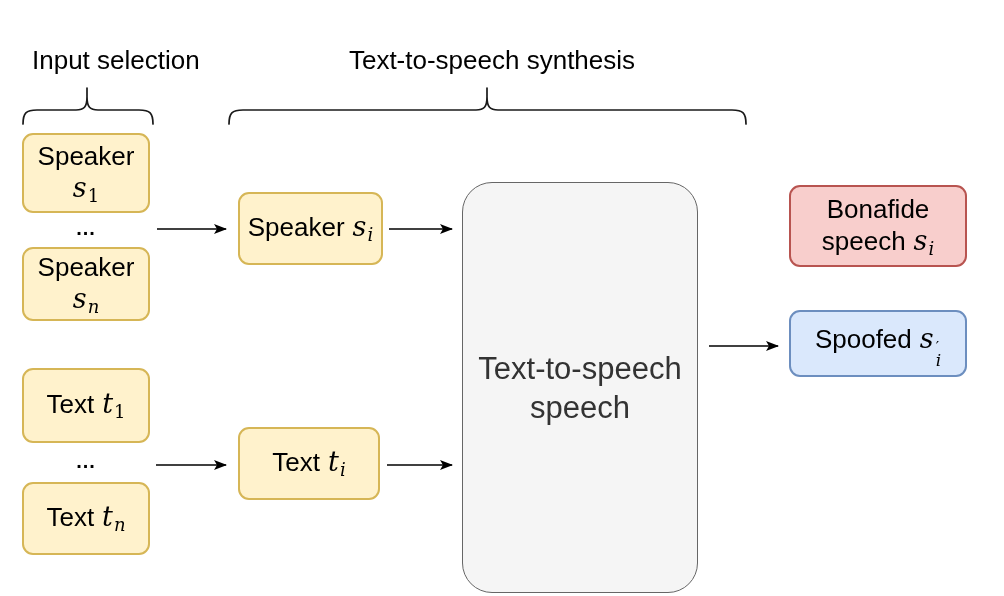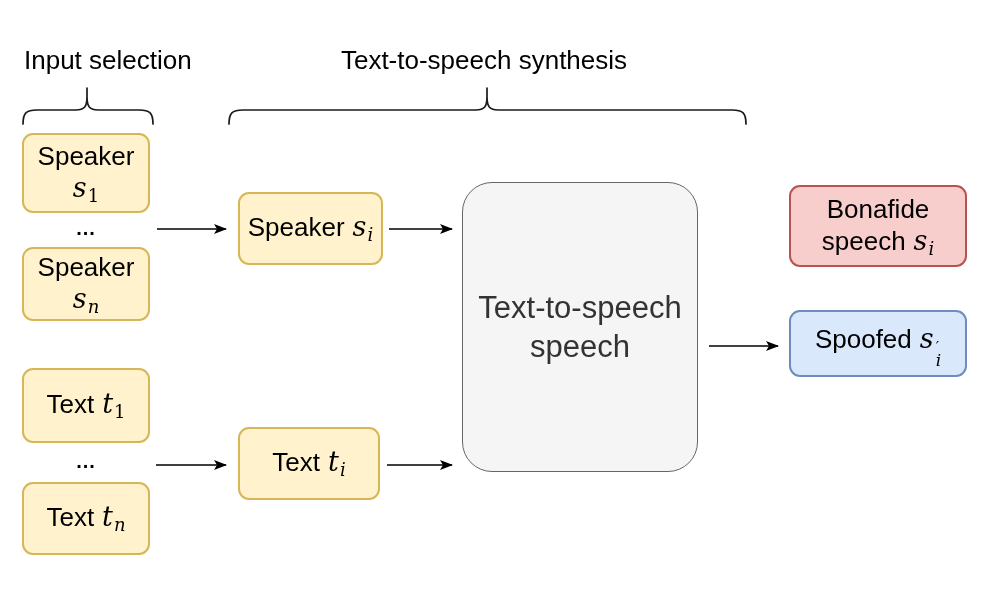--- a/index.html
+++ b/index.html
@@ -8,21 +8,21 @@
     --bonafide-fill:#F8CECC; --bonafide-border:#B85450;
     --spoofed-fill:#DAE8FC; --spoofed-border:#6C8EBF;
     --arrow:#000000;
   }
   html,body{margin:0;padding:0;background:#ffffff;}
   #canvas{
     position:relative;width:1004px;height:596px;background:#ffffff;
     font-family:"Liberation Sans",sans-serif;color:#000;overflow:hidden;
   }
   .section-label{
-    position:absolute;top:45px;font-size:26px;line-height:30px;color:#000;white-space:nowrap;
+    position:absolute;top:45px;font-size:26px;line-height:30px;color:#000;white-space:nowrap;margin-left:8px;
   }
   #lbl-input{left:24px;}
   #lbl-tts{left:234px;width:500px;text-align:center;}
   #connectors{position:absolute;left:0;top:0;width:1004px;height:596px;}
   .node{
     position:absolute;display:flex;flex-direction:column;align-items:center;justify-content:center;
     box-sizing:border-box;font-size:26px;line-height:32px;text-align:right;white-space:nowrap;
   }
   .yellow{background:var(--input-fill);border:2px solid var(--input-border);border-radius:11px;}
   .red{background:var(--bonafide-fill);border:2px solid var(--bonafide-border);border-radius:11px;}
@@ -112,21 +112,21 @@
   </div>
 
   <div class="node yellow" style="left:238px;top:427px;width:142px;height:73px;">
     <div class="row">
       <span>Text</span>
         <span class="mvar gap">t</span>
         <span class="msub it">i</span>
     </div>
   </div>
 
-  <div class="node model" style="left:462px;top:182px;width:236px;height:290px;">
+  <div class="node model" style="left:462px;top:182px;width:236px;height:411px;">
     <div>Text-to-speech</div>
     <div>speech</div>
   </div>
 
   <div class="node red" style="left:789px;top:185px;width:178px;height:82px;">
     <div>Bonafide</div>
     <div class="row">
       <span>speech</span>
         <span class="mvar gap">s</span>
         <span class="msub it">i</span>

